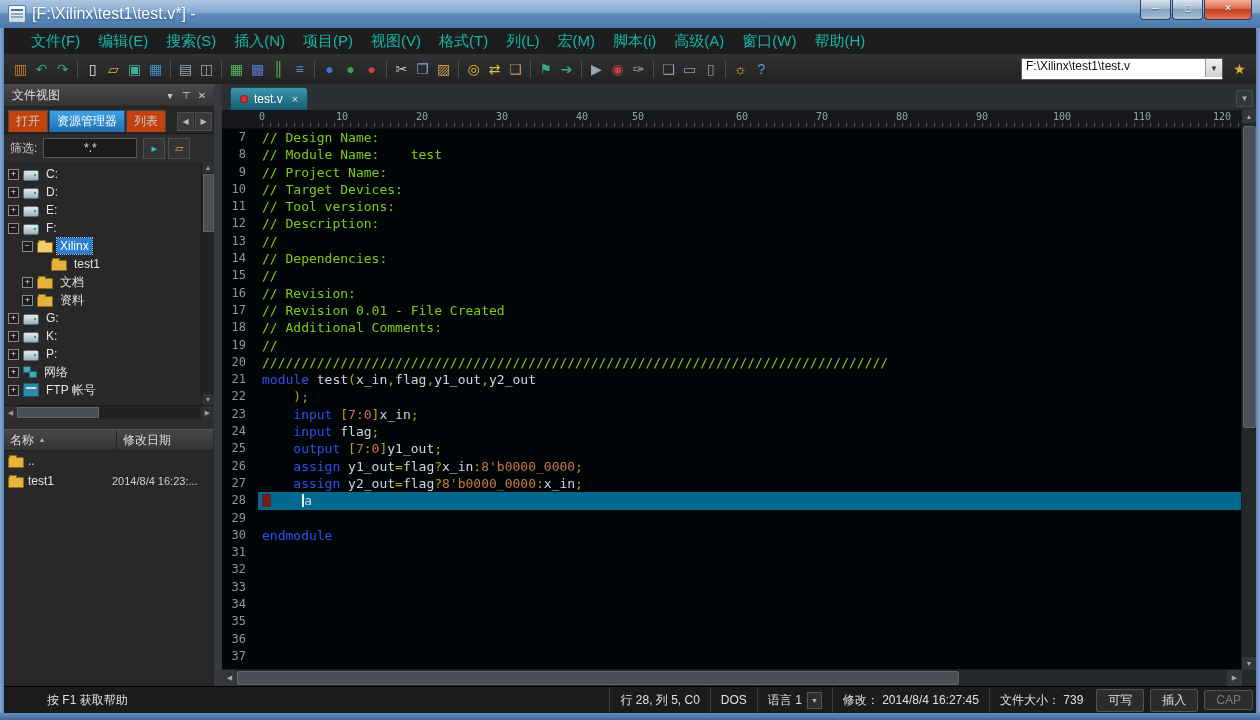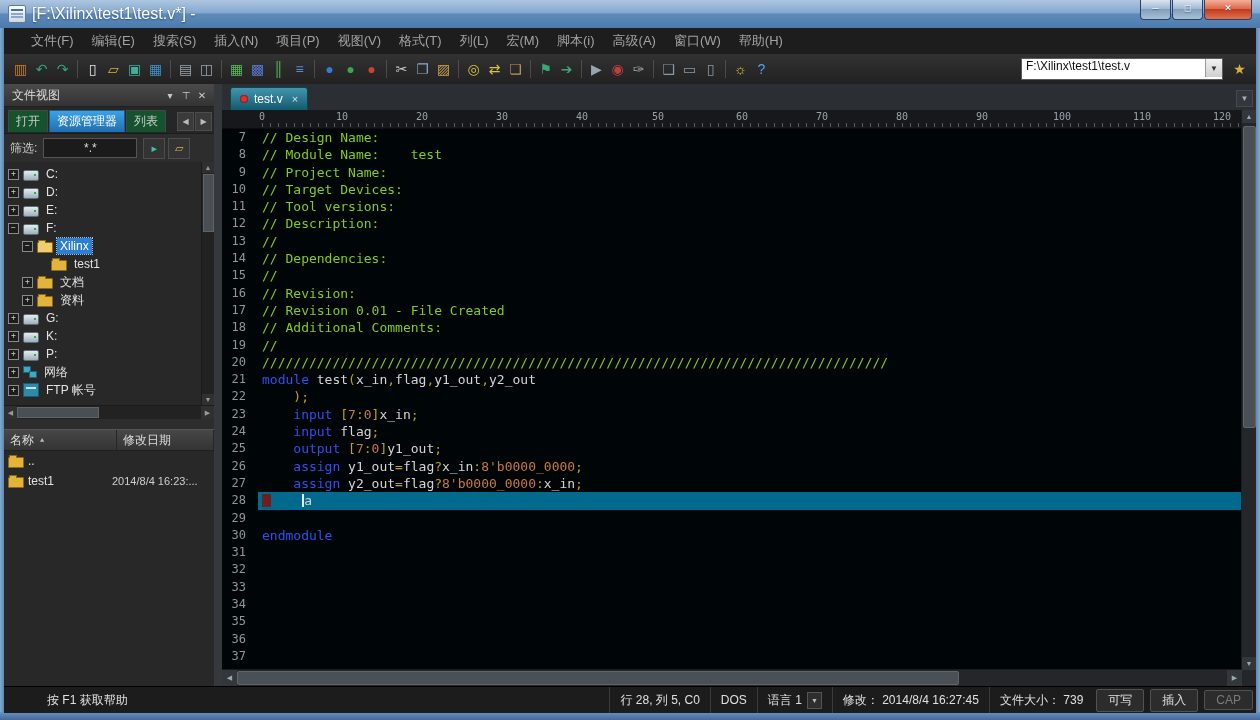--- a/index.html
+++ b/index.html
@@ -20,21 +20,21 @@
   .app-icon:after{content:"";position:absolute;left:2px;top:3px;right:2px;height:2px;background:#3b72b0;box-shadow:0 4px 0 #8aa8c8,0 7px 0 #8aa8c8;}
   .title-text{color:#fff;font-size:16px;text-shadow:0 1px 2px #33517a;}
   .winbtns{position:absolute;right:8px;top:0;display:flex;}
   .winbtn{width:29px;height:19px;margin-left:1px;border:1px solid #28416a;border-top:none;
     border-radius:0 0 4px 4px;background:linear-gradient(#d9e4f0,#a4bad1 45%,#81a0bd 50%,#aac0d5);
     color:#fff;font-size:9px;line-height:17px;text-align:center;text-shadow:0 1px 1px #3a5a7c;cursor:default;}
   .winbtn.close{width:46px;background:linear-gradient(#f4b09a,#dd6a4b 45%,#c23c1e 50%,#e2714f);}
   
   .menubar{position:absolute;left:4px;right:4px;top:28px;height:26px;background:#1d1d1d;
     display:flex;align-items:center;padding-left:18px;border-bottom:1px solid #151515;}
-  .menu-item{color:#a3a3a3;font-size:13px;padding:4px 9px;cursor:default;}
+  .menu-item{color:#14b8a6;font-size:15px;padding:4px 9px;cursor:default;}
   
   .toolbar{position:absolute;left:4px;right:4px;top:54px;height:30px;
     background:linear-gradient(#323232,#212121);display:flex;align-items:center;padding:0 6px;
     border-bottom:1px solid #161616;}
   .tbi{width:21px;height:21px;display:flex;align-items:center;justify-content:center;
     font-size:14px;border-radius:2px;cursor:default;}
   .tbsep{width:1px;height:18px;background:#4b4b4b;margin:0 4px;flex:none;}
   .path-combo{margin-left:auto;width:200px;height:20px;background:#fff;border:1px solid #5a5a5a;
     display:flex;align-items:flex-start;position:relative;margin-right:6px;}
   .path-combo .val{font-size:12px;color:#111;padding:0 4px;white-space:nowrap;overflow:hidden;flex:1;}
@@ -42,21 +42,21 @@
     border-left:1px solid #9a9a9a;font-size:8px;color:#333;display:flex;align-items:center;justify-content:center;}
   
   .sidebar{position:absolute;left:4px;top:84px;width:210px;height:602px;background:#2d2d2d;
     display:flex;flex-direction:column;border-right:1px solid #191919;}
   .sb-header{height:22px;background:linear-gradient(#4a4a4a,#333);display:flex;align-items:center;
     padding:0 4px 0 8px;border-bottom:1px solid #202020;flex:none;}
   .sb-title{color:#ddd;font-size:12px;flex:1;}
   .sb-hicon{color:#c9c9c9;font-size:10px;width:16px;text-align:center;cursor:default;}
   .sb-tabs{height:24px;background:#262626;display:flex;align-items:center;padding:2px 2px 0 4px;
     border-bottom:1px solid #1c1c1c;flex:none;}
-  .sb-tab{font-size:12px;color:#ccc;background:#14532d;border:1px solid #464646;border-bottom:none;
+  .sb-tab{font-size:12px;color:#ccc;background:#c2410c;border:1px solid #464646;border-bottom:none;
     padding:2px 7px;margin-right:1px;cursor:default;white-space:nowrap;}
   .sb-tab.active{background:linear-gradient(#3da2e2,#1f6fb2);color:#fff;border-color:#1c5a92;}
   .sb-tab-arrows{margin-left:auto;display:flex;}
   .sb-arrbtn{width:15px;height:17px;background:#3a3a3a;border:1px solid #4d4d4d;color:#bbb;
     font-size:8px;display:flex;align-items:center;justify-content:center;margin-left:1px;}
   .sb-filter{height:28px;display:flex;align-items:center;padding:0 6px;flex:none;background:#2d2d2d;}
   .sb-filter .lbl{color:#ccc;font-size:12px;margin-right:6px;}
   .filter-combo{width:92px;height:18px;background:#1b1b1b;border:1px solid #555;color:#ddd;
     font-size:12px;display:flex;align-items:center;justify-content:center;margin-right:6px;}
   .sb-fbtn{width:20px;height:19px;background:#333;border:1px solid #4d4d4d;display:flex;
@@ -373,21 +373,21 @@
         <span class="x">×</span>
       </div>
       <div class="tab-dd">▼</div>
     </div>
     <div class="ruler" id="ruler">
         <span class="rnum" style="left: 40px;">0</span>
         <span class="rnum" style="left: 120px;">10</span>
         <span class="rnum" style="left: 200px;">20</span>
         <span class="rnum" style="left: 280px;">30</span>
         <span class="rnum" style="left: 360px;">40</span>
-        <span class="rnum" style="left: 436px;">50</span>
+        <span class="rnum" style="left: 416px;">50</span>
         <span class="rnum" style="left: 520px;">60</span>
         <span class="rnum" style="left: 600px;">70</span>
         <span class="rnum" style="left: 680px;">80</span>
         <span class="rnum" style="left: 760px;">90</span>
         <span class="rnum" style="left: 840px;">100</span>
         <span class="rnum" style="left: 920px;">110</span>
         <span class="rnum" style="left: 1000px;">120</span>
       </div>
     <div class="code">
       <div class="codelines" id="code-lines">

